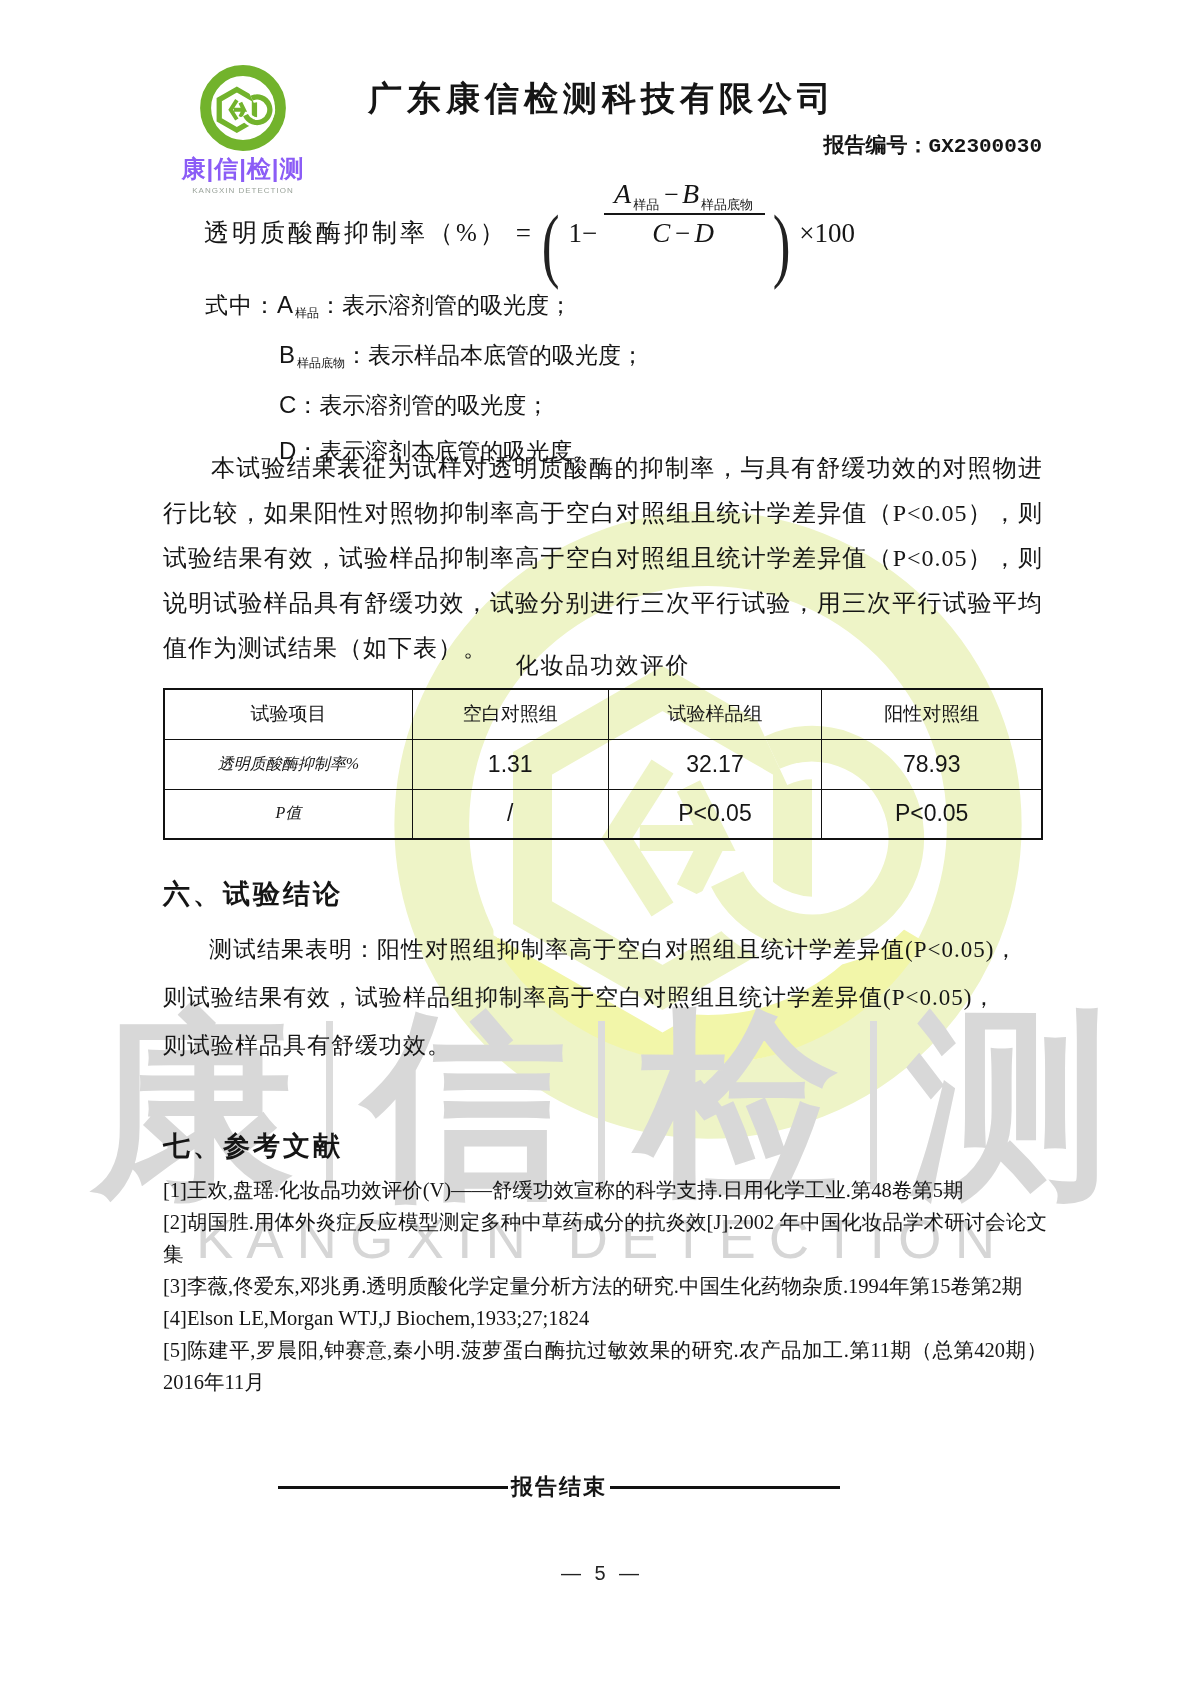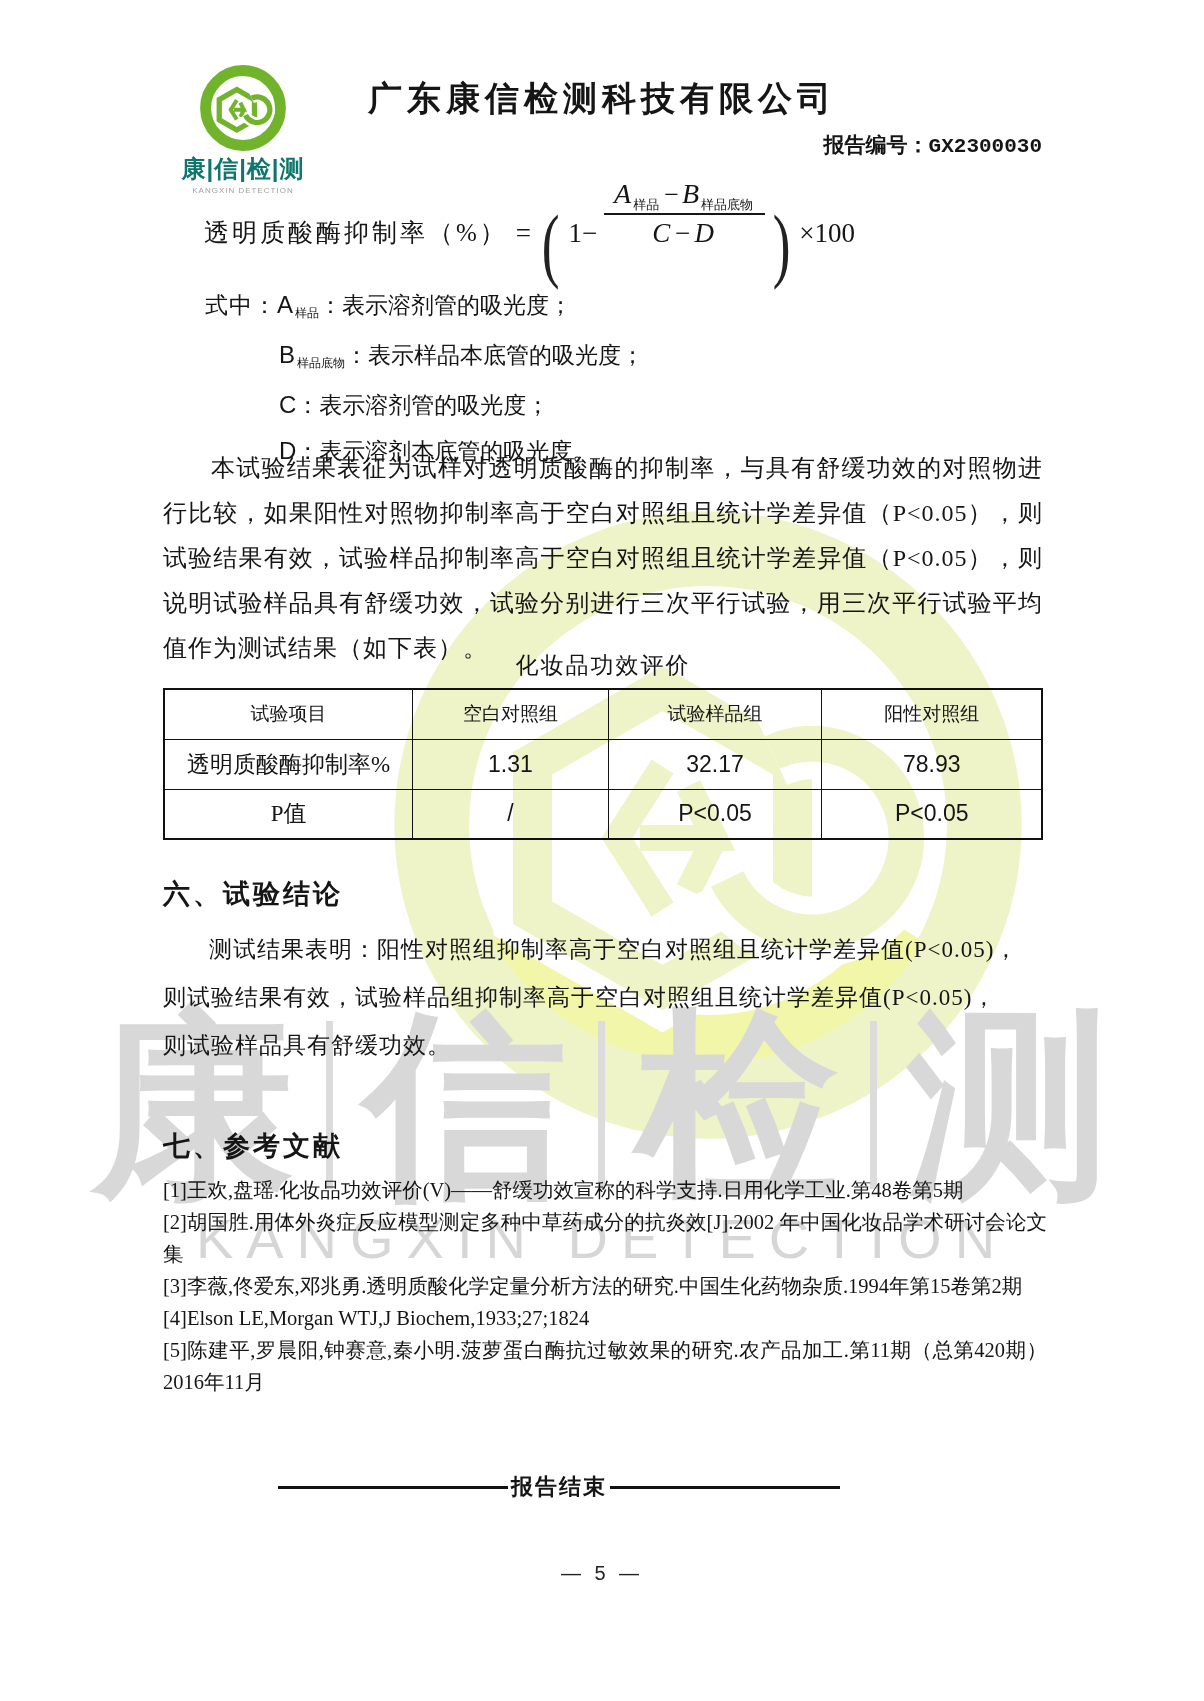--- a/index.html
+++ b/index.html
@@ -7,21 +7,21 @@
     position:relative;width:1204px;height:1701px;background:#fff;overflow:hidden;
     font-family:"Liberation Serif","DejaVu Serif",serif;color:#151515;
   }
   .layer{position:absolute;inset:0;}
   .content{z-index:2;}
   .wm{z-index:0;}
 
   
   .logo{position:absolute;left:170px;top:64px;width:146px;text-align:center;}
   .logo svg{display:block;margin:0 auto;}
-  .logo-text{font-size:24px;font-weight:bold;letter-spacing:1px;color:#0f766e;margin-top:1px;
+  .logo-text{font-size:24px;font-weight:bold;letter-spacing:1px;color:#8b5cf6;margin-top:1px;
     font-family:"Liberation Sans","DejaVu Sans",sans-serif;}
   .logo-sub{font-size:8px;color:#9aa39a;letter-spacing:1px;margin-top:1px;
     font-family:"Liberation Sans","DejaVu Sans",sans-serif;}
   .company{position:absolute;left:0;right:0;top:76px;text-align:center;
     font-size:34px;font-weight:bold;letter-spacing:5px;}
   .report-no{position:absolute;right:162px;top:131px;font-size:21px;font-weight:bold;}
   .report-no .num{font-family:Liberation Mono, monospace;}
 
   
   .formula{position:absolute;left:204px;top:178px;display:flex;align-items:flex-end;font-size:25px;}
@@ -54,21 +54,21 @@
   .tbl-title{position:absolute;left:163px;top:650px;width:880px;text-align:center;
     font-size:23px;letter-spacing:2px;}
   table.result{position:absolute;left:163px;top:688px;width:880px;border-collapse:collapse;}
   table.result td,table.result th{border:1.6px solid #111;text-align:center;vertical-align:middle;
     font-weight:normal;background:transparent;}
   table.result{border:2.5px solid #111;}
   table.result tr{height:50px;}
   .c-item{width:250px;font-size:23px;}
   .c1{width:196px;}.c2{width:214px;}.c3{width:220px;}
   .cell-cn{font-size:19px;}
-  .cell-it{font-size:23px;}
+  .cell-it{font-style:italic;font-size:16px;}
   .cell-num{font-family:"Liberation Sans","DejaVu Sans",sans-serif;font-size:23px;}
 
   
   .sec-h{position:absolute;left:163px;font-size:27px;font-weight:bold;letter-spacing:3px;}
   .sec-h.h6{top:876px;}
   .sec-h.h7{top:1128px;}
   .conclusion{position:absolute;left:163px;top:926px;width:882px;font-size:23px;line-height:48px;
     letter-spacing:1px;}
   .conclusion .ln{white-space:nowrap;}
   .conclusion .ln.first{text-indent:2em;}

